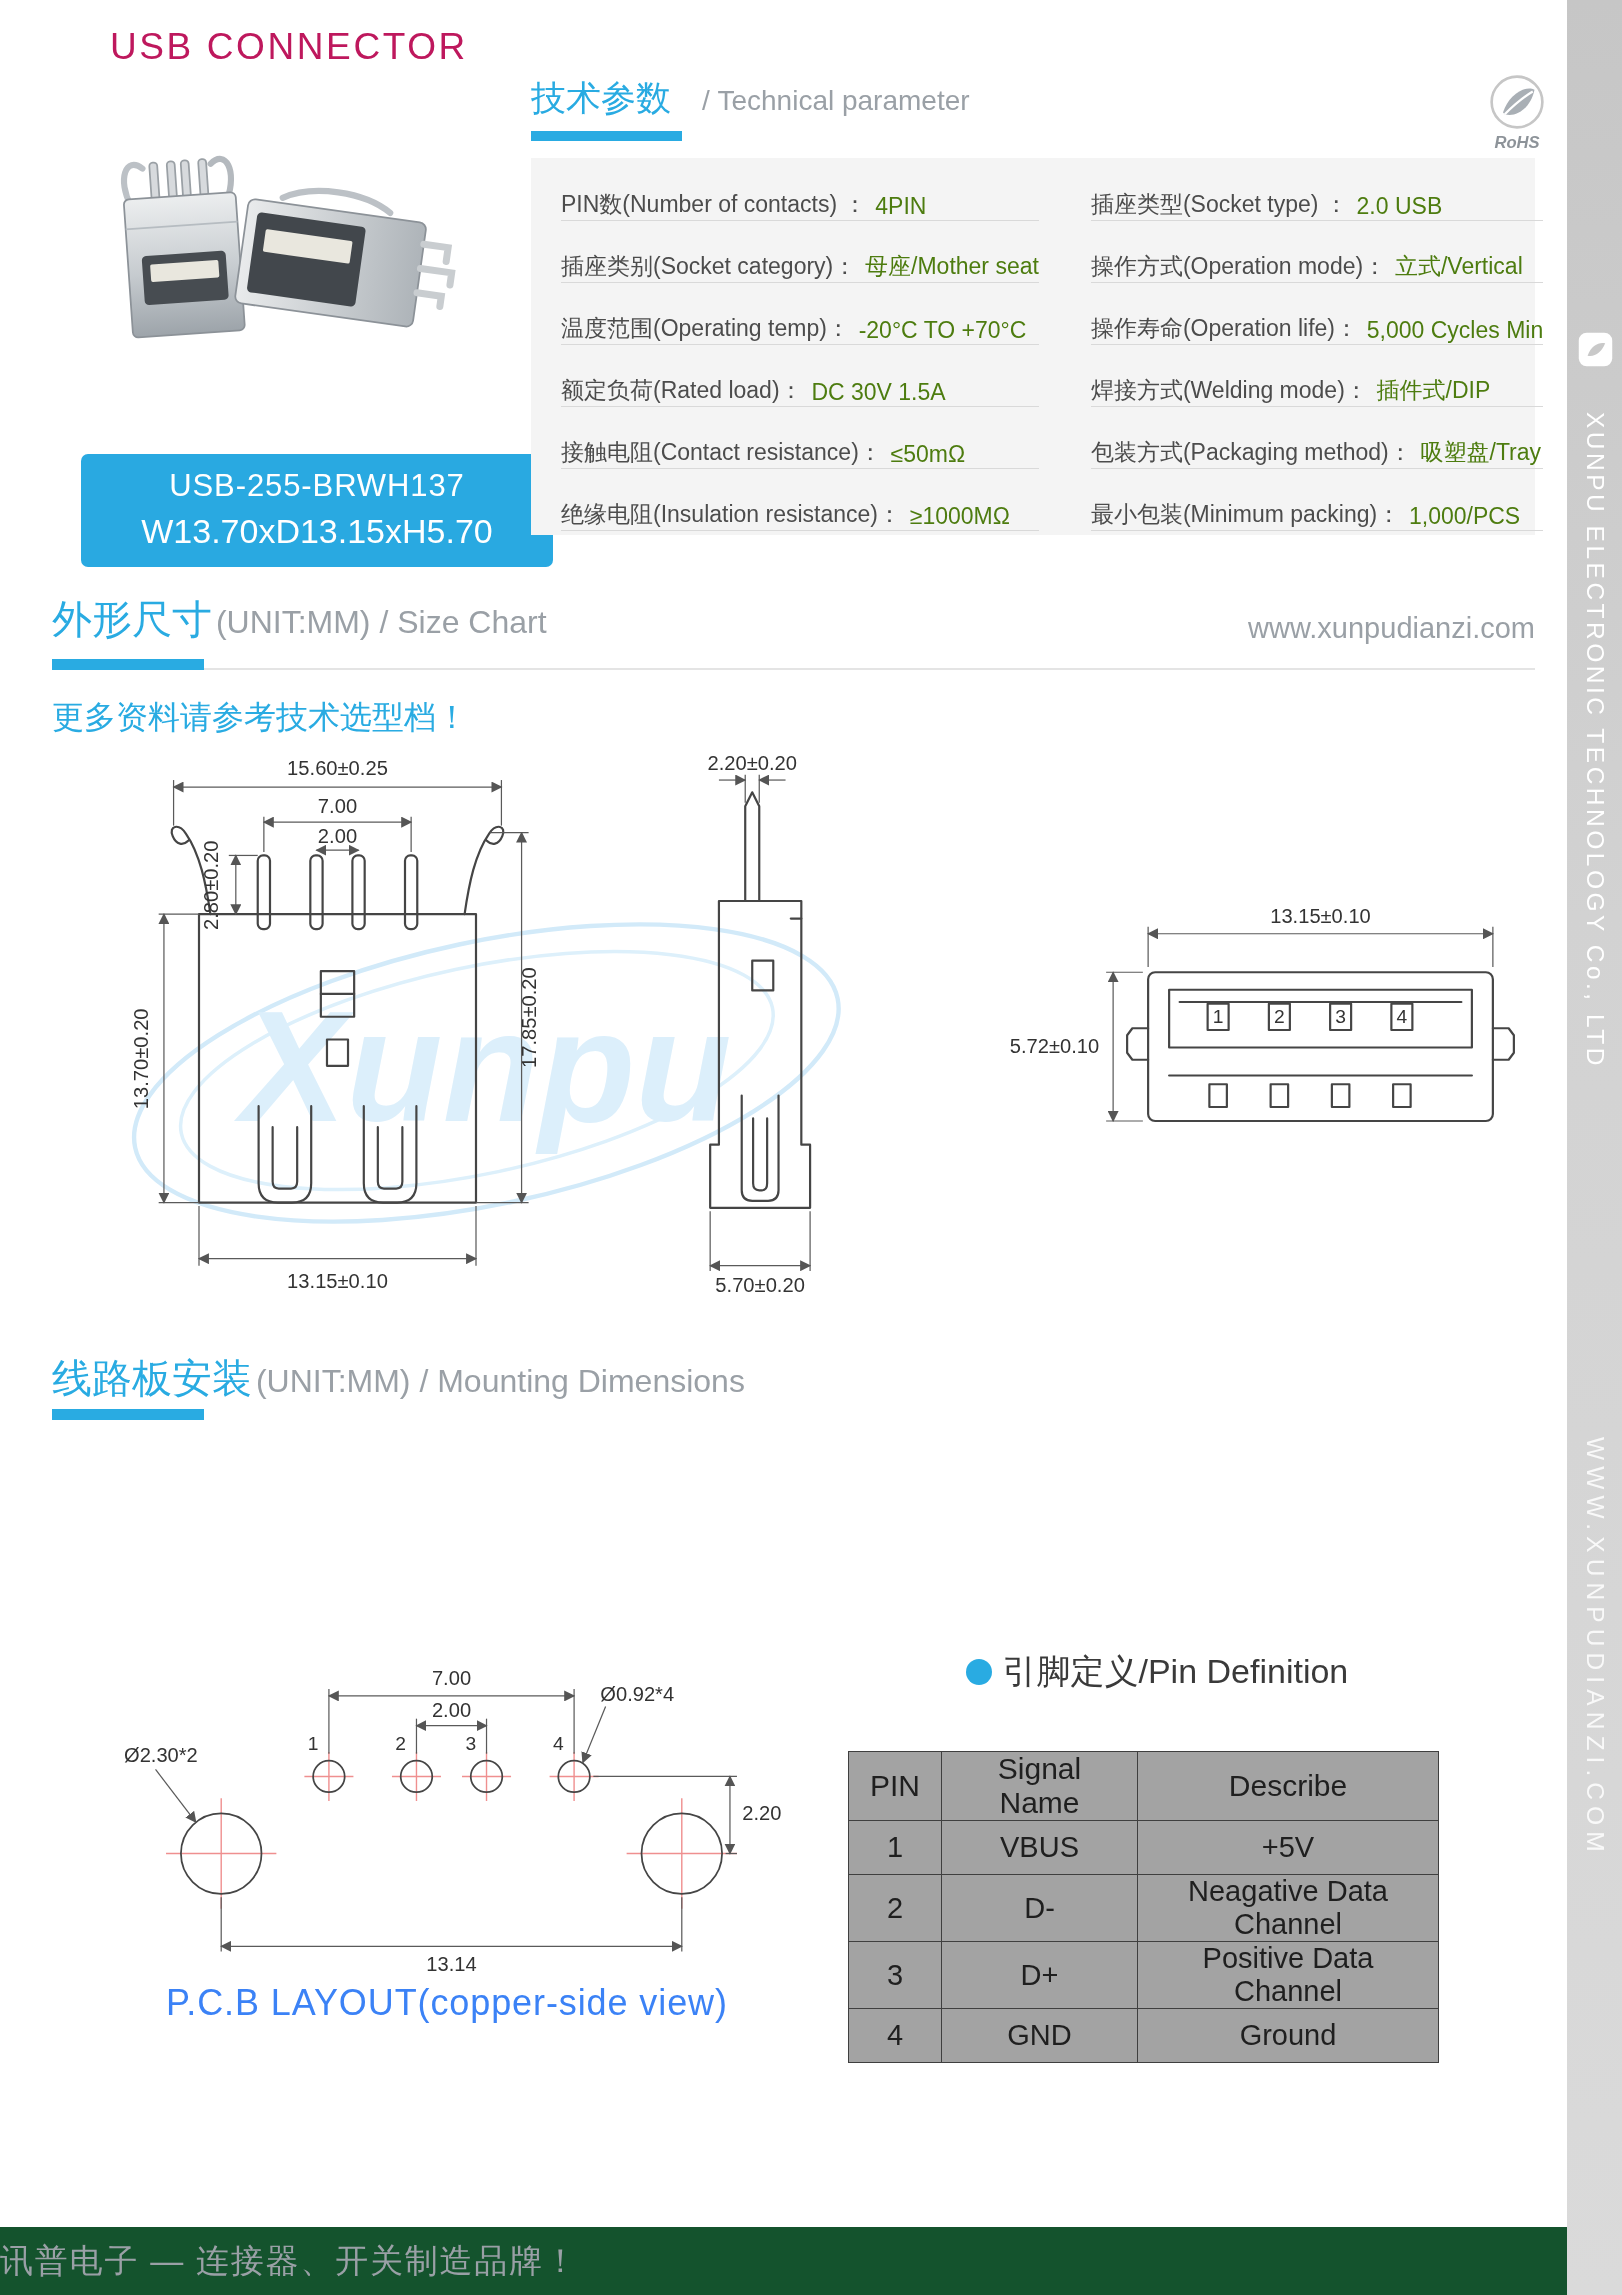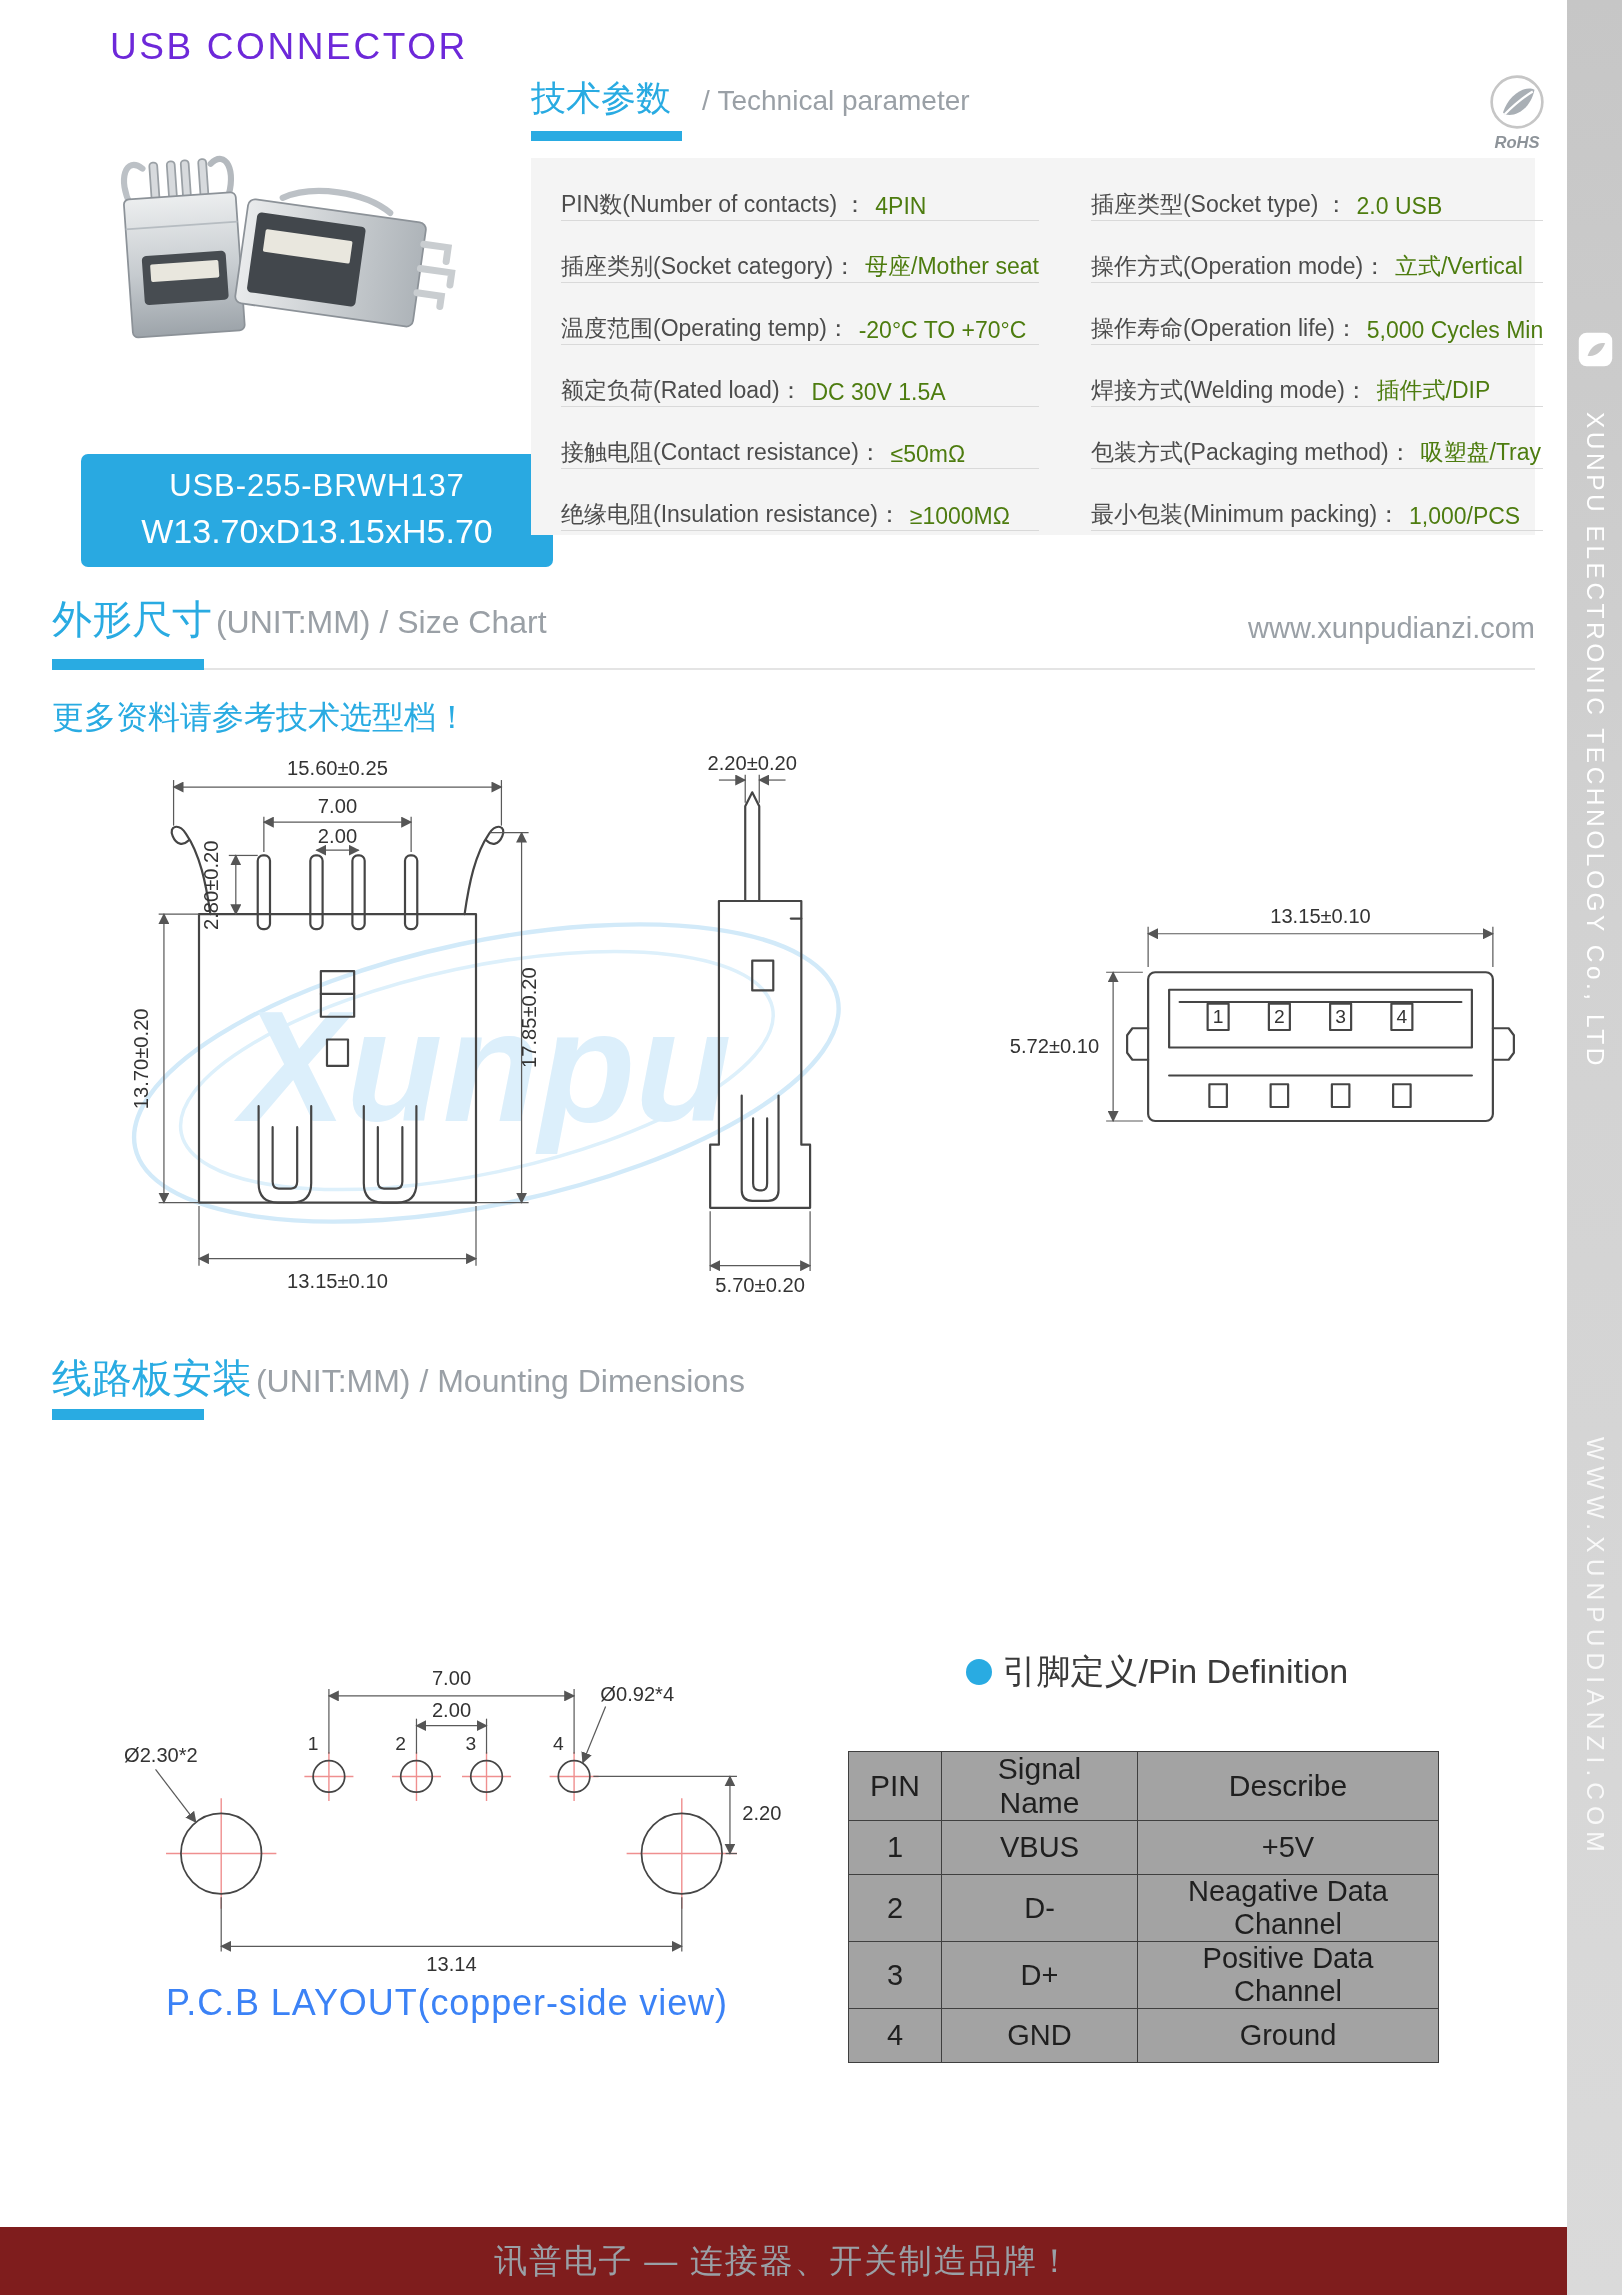--- a/index.html
+++ b/index.html
@@ -2,21 +2,21 @@
 <html style="font-size:14px"><head>
 <meta charset="utf-8">
 <style>
   *{margin:0;padding:0;box-sizing:border-box}
   body{font-family:"Liberation Sans",sans-serif;background:#ffffff;color:#444}
   .page{position:relative;width:1623px;height:2295px;background:#fff;overflow:hidden}
   .abs{position:absolute}
   .drw{z-index:1}
   .wm{z-index:0}
 
-  .page-title{left:110px;top:26px;font-size:37px;letter-spacing:2.6px;color:#6d28d9;font-weight:500}
+  .page-title{left:110px;top:26px;font-size:37px;letter-spacing:2.6px;color:#be185d;font-weight:500}
 
   .tech-head{left:531px;top:75px;white-space:nowrap}
   .head-cn{color:#29abe2;font-size:35px;font-weight:400}
   .head-en{color:#9aa0a6;font-size:28px;margin-left:27px}
   .bar{background:#29abe2}
   .tech-bar{left:531px;top:131px;width:151px;height:9.6px}
   .tech-panel{left:531px;top:158px;width:1004px;height:377px;background:#f4f4f4;display:flex;padding:0.9px 26px 0 30px}
   .param-col{flex:1 1 50%;padding-right:26px}
   .param-col + .param-col{padding-right:0;padding-left:26px}
   .param-row{height:62px;display:flex;align-items:flex-end;border-bottom:0.9px solid #d9d9d9;font-size:23px;color:#4c4c4c;white-space:nowrap}
@@ -36,21 +36,21 @@
   .pcb-caption{left:166px;top:1982px;font-size:36px;color:#3b82f6;font-weight:500;letter-spacing:0.9px}
   .pindef-head{left:966px;top:1649px;display:flex;align-items:center}
   .dot{width:26px;height:26px;border-radius:50%;background:#29abe2;display:inline-block;margin-right:10.5px}
   .pindef-title{font-size:34px;color:#3a3a3a;font-weight:500}
 
   .pin-table{left:848px;top:1751px;border-collapse:collapse;background:#a3a3a3}
   .pin-table th,.pin-table td{border:1.8px solid #3f3f3f;text-align:center;height:54px;font-size:29px;color:#1f1f1f;padding:0 14px}
   .pin-table th{font-weight:500;font-size:30px}
   .c-pin{width:93px}.c-sig{width:196px}.c-desc{width:301px}
 
-  .page-footer{left:0;top:2227px;width:1567px;height:68px;background:#7f1d1d;text-align:center;line-height:68px;font-size:33px;color:#9aa0a6;letter-spacing:1.8px}
+  .page-footer{left:0;top:2227px;width:1567px;height:68px;background:#14532d;line-height:68px;font-size:33px;color:#9aa0a6;letter-spacing:1.8px}
 
   .sidebar{position:absolute;right:0;top:0;width:56px;height:2295px;background:linear-gradient(180deg,#c6c6c6 0%,#d2d2d2 40%,#dadada 100%)}
   .v-text{position:absolute;left:50%;transform:translateX(-50%);writing-mode:vertical-rl;white-space:nowrap;color:#fff}
   .v1{top:412px;font-size:24.5px;letter-spacing:3.5px}
   .v2{top:1437px;font-size:24.5px;letter-spacing:6.1px;color:rgba(255,255,255,0.85)}
 
   svg text{font-family:"Liberation Sans",sans-serif}
   .dt{font-size:23px;fill:#333}
   .pn{font-size:22px;fill:#333}
   .ol{fill:none;stroke:#454545;stroke-width:2.5;stroke-linejoin:round;stroke-linecap:round}

